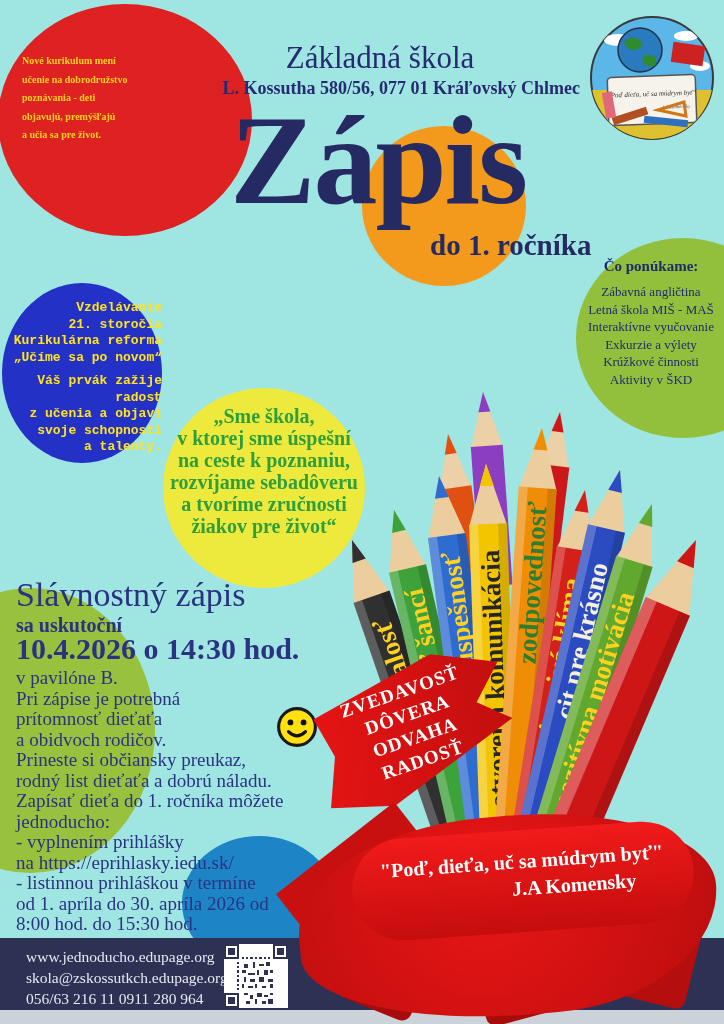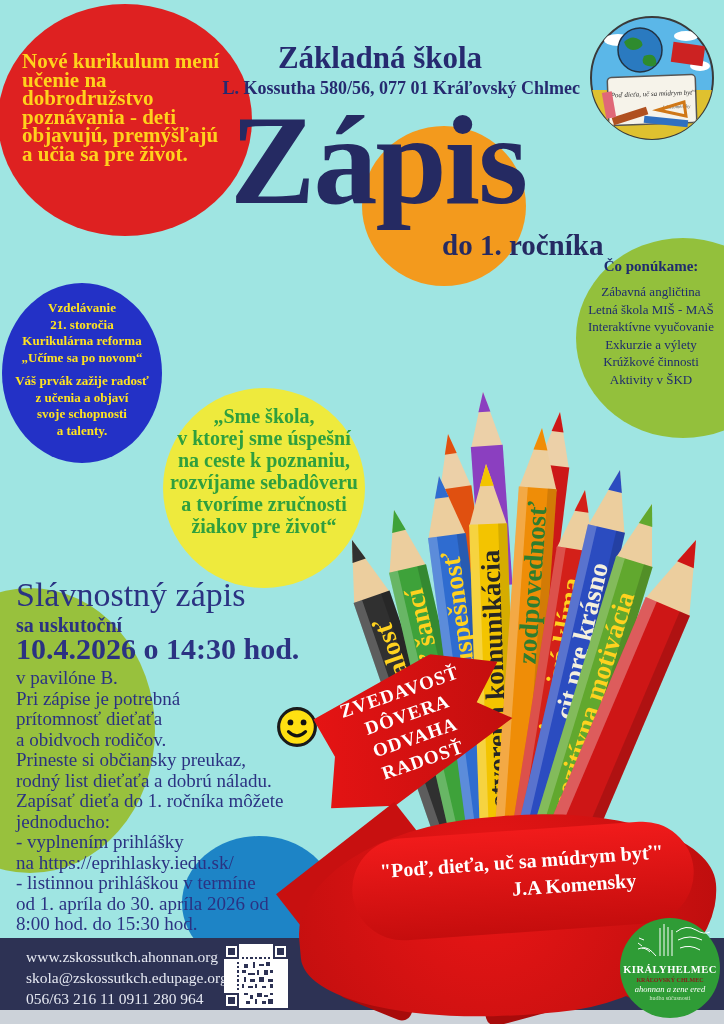--- a/index.html
+++ b/index.html
@@ -5,45 +5,45 @@
   html,body{margin:0;padding:0;}
   .poster{position:relative;width:724px;height:1024px;overflow:hidden;
           background:#9fe5e2;font-family:"Liberation Serif",serif;}
   .abs{position:absolute;}
   .circle{border-radius:50%;}
   .pre{white-space:pre-line;}
 
   
   .bubble-red{left:-2px;top:4px;width:254px;height:232px;background:#de2121;z-index:1;}
   .bubble-red-text{left:22px;top:52px;width:210px;color:#ffd21c;font-weight:bold;
-                   font-size:21px;line-height:18.5px;z-index:2;}
+                   font-size:10px;line-height:18.5px;z-index:2;}
   .bubble-blue{left:2px;top:283px;width:160px;height:180px;background:#2331c6;z-index:1;}
-  .bubble-blue-text{left:2px;top:300px;width:160px;text-align:center;color:#ffe31f;
-                    font-weight:bold;font-size:13px;line-height:16.5px;z-index:2;}
+  .bubble-blue-text{left:2px;top:300px;width:160px;text-align:right;color:#ffe31f;
+                    font-weight:bold;font-size:13px;line-height:16.5px;z-index:2;font-family:Liberation Mono, monospace;}
   .bubble-blue-text .gap{height:7px;}
   .bubble-yellow{left:163px;top:388px;width:202px;height:200px;background:#eeea3d;z-index:1;}
   .bubble-yellow-text{left:163px;top:405px;width:202px;text-align:center;color:#2f9f3e;
                       font-weight:bold;font-size:20px;line-height:22px;z-index:2;}
   .bubble-offer{left:576px;top:238px;width:214px;height:200px;background:#93c03c;z-index:1;}
   .bubble-offer-text{left:582px;top:258px;width:138px;text-align:center;color:#1f2b6e;z-index:2;}
   .offer-title{font-weight:bold;font-size:15px;margin-bottom:8px;}
   .offer-item{font-size:13px;line-height:17.5px;}
   .blob-green{left:-95px;top:588px;width:250px;height:285px;background:#98c13d;z-index:1;}
   .circle-azure{left:182px;top:836px;width:154px;height:134px;background:#1d84c6;z-index:1;}
   .circle-orange{left:362px;top:126px;width:164px;height:160px;background:#f39a1d;z-index:1;}
 
   
   .header{left:180px;top:40px;width:400px;text-align:center;color:#262a70;z-index:2;}
-  .school-name{font-size:31px;font-weight:bold;line-height:36px;}
+  .school-name{font-size:31px;font-weight:normal;line-height:36px;}
   .school-address{font-size:18px;font-weight:bold;line-height:24px;text-align:right;}
 
   
   .title-main{left:230px;top:100px;color:#252a62;font-size:128px;font-weight:bold;
               line-height:120px;z-index:2;letter-spacing:-2px;}
-  .title-grade{left:430px;top:229px;color:#252a62;font-size:29px;font-weight:bold;z-index:2;margin-left:12px;}
+  .title-grade{left:430px;top:229px;color:#252a62;font-size:29px;font-weight:bold;z-index:2;}
   .tagline{left:200px;top:282px;width:350px;text-align:center;color:#252a62;
            font-size:27px;font-weight:bold;line-height:34px;z-index:2;}
 
   
   .enr{color:#2b3282;z-index:2;}
   .enr-heading{left:16px;top:576px;font-size:34px;font-weight:normal;}
   .enr-intro{left:16px;top:614px;font-size:20px;font-weight:bold;}
   .enr-date{left:16px;top:632px;font-size:30px;font-weight:bold;}
   .enr-details{left:16px;top:668px;width:330px;font-size:19px;font-weight:normal;line-height:20.5px;}
 
@@ -170,21 +170,21 @@
     <svg width="42" height="42" viewBox="0 0 32 32">
       <circle cx="16" cy="16" r="14" fill="#ffe011" stroke="#1a1a1a" stroke-width="2.4"></circle>
       <circle cx="11" cy="12.5" r="2.2" fill="#111"></circle>
       <circle cx="21" cy="12.5" r="2.2" fill="#111"></circle>
       <path d="M9.5,19.5 Q16,26 22.5,19.5" stroke="#111" stroke-width="2.4" fill="none" stroke-linecap="round"></path>
     </svg>
   </div>
 
   <div class="abs footer-band"></div>
   <div class="abs footer-text">
-    <div>www.zskossutkch.ahonnan.org</div>
+    <div>www.jednoducho.edupage.org</div>
     <div>skola@zskossutkch.edupage.org</div>
     <div>056/63 216 11  0911 280 964</div>
   </div>
   <div class="abs bottom-strip"></div>
 
   <div class="abs qr">
     <svg width="64" height="64" viewBox="0 0 29 29" shape-rendering="crispEdges">
       <rect width="29" height="29" fill="#ffffff"></rect>
       <g fill="#2d3254">
         <rect x="0" y="0" width="7" height="7"></rect>
@@ -386,28 +386,14 @@
           <text x="88" y="95" text-anchor="middle" font-size="5" font-style="italic" font-family="Liberation Serif, serif" fill="#555">J.A.Komensky</text>
         </g>
         <rect x="24" y="98" width="36" height="8" fill="#b05020" transform="rotate(-18 42 102)"></rect>
         <rect x="56" y="104" width="44" height="7" fill="#3070c0" transform="rotate(6 78 107)"></rect>
         <polygon points="70,96 96,88 98,102" fill="none" stroke="#d07818" stroke-width="3"></polygon>
         <rect x="16" y="78" width="10" height="26" fill="#e06878" transform="rotate(-10 21 91)"></rect>
       </g>
     </svg>
   </div>
 
-  <div class="abs circle town-logo">
-    <svg width="100" height="42" viewBox="0 0 100 42">
-      <g stroke="#ffffff" fill="none" stroke-width="1">
-        <path d="M40,38 V10 M44,38 V6 M48,38 V9 M52,38 V12"></path>
-        <path d="M36,38 q-8,-10 -14,-8 M30,34 q-6,-6 -12,-3"></path>
-        <path d="M56,14 q10,-8 20,-2 q8,5 14,2 M58,22 q12,-6 24,0 M60,30 q10,-4 20,2"></path>
-        <path d="M22,28 l-4,-3 M24,22 l-5,-2"></path>
-      </g>
-    </svg>
-    <div class="town-name-hu">KIRÁLYHELMEC</div>
-    <div class="town-name-sk">KRÁĽOVSKÝ CHLMEC</div>
-    <div class="town-slogan-hu">ahonnan a zene ered</div>
-    <div class="town-slogan-sk">hudba súčasnosti</div>
-  </div>
 
 </div>
 
 </body></html>

